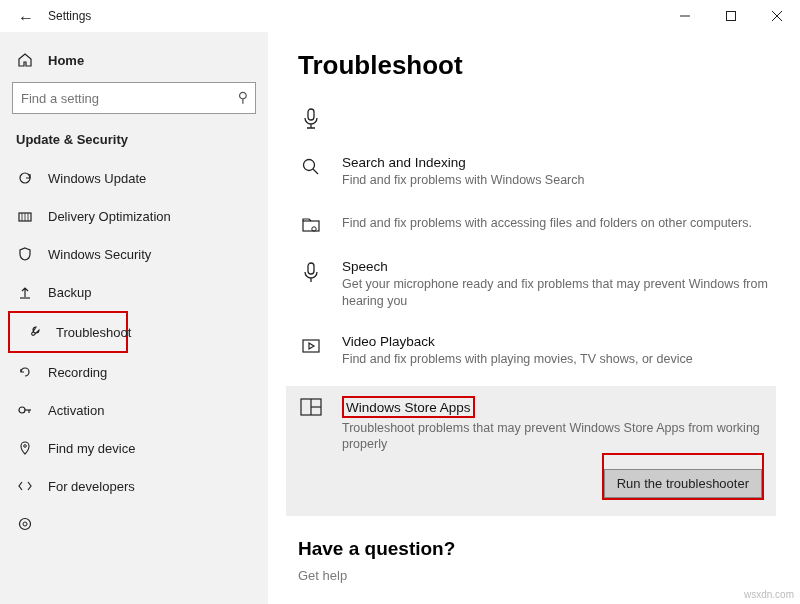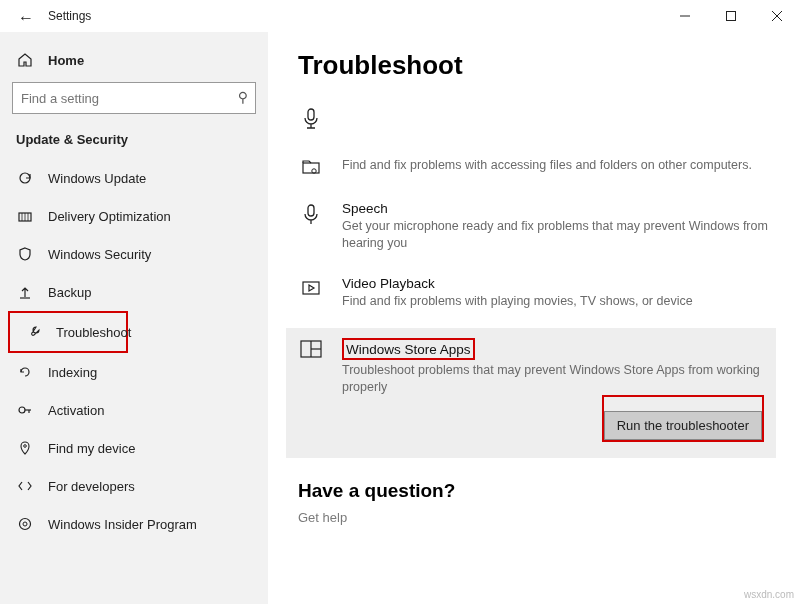--- a/index.html
+++ b/index.html
@@ -120,21 +120,21 @@
         </span>
         <span>Troubleshoot</span>
       </div>
       <div class="nav-item">
         <span class="nav-ico">
           <svg width="16" height="16" viewBox="0 0 16 16">
               <path d="M4 8 A4 4 0 1 1 8 12" fill="none" stroke="#222" stroke-width="1.2"></path>
               <path d="M4 5 L4 8 L7 8" fill="none" stroke="#222" stroke-width="1.2"></path>
             </svg>
         </span>
-        <span>Indexing</span>
+        <span>Recording</span>
       </div>
       <div class="nav-item">
         <span class="nav-ico">
           <svg width="16" height="16" viewBox="0 0 16 16">
               <circle cx="5" cy="8" r="3" fill="none" stroke="#222" stroke-width="1.2"></circle>
               <line x1="8" y1="8" x2="14" y2="8" stroke="#222" stroke-width="1.2"></line>
               <line x1="12" y1="8" x2="12" y2="11" stroke="#222" stroke-width="1.2"></line>
             </svg>
         </span>
         <span>Activation</span>
@@ -156,38 +156,49 @@
         </span>
         <span>For developers</span>
       </div>
       <div class="nav-item">
         <span class="nav-ico">
           <svg width="16" height="16" viewBox="0 0 16 16">
               <circle cx="8" cy="8" r="5.5" fill="none" stroke="#222" stroke-width="1.2"></circle>
               <circle cx="8" cy="8" r="2" fill="none" stroke="#222" stroke-width="1"></circle>
             </svg>
         </span>
-        <span>Windows Insider Program</span>
       </div>
     </div>
   </div>
 
   <div class="main">
     <div class="page-title">Troubleshoot</div>
     <div class="ts-list">
 
       <div class="ts-row">
         <span class="ts-ico">
           <svg width="20" height="24" viewBox="0 0 20 24">
               <rect x="7" y="2" width="6" height="11" rx="3" fill="none" stroke="#222" stroke-width="1.3"></rect>
               <path d="M4 11 A6 6 0 0 0 16 11 M10 17 L10 21 M6 21 L14 21" fill="none" stroke="#222" stroke-width="1.3"></path>
             </svg>
         </span>
       </div>
 
+      <div class="ts-row">
+        <span class="ts-ico">
+          <svg width="20" height="20" viewBox="0 0 20 20">
+              <circle cx="8" cy="8" r="5.5" fill="none" stroke="#222" stroke-width="1.3"></circle>
+              <line x1="12" y1="12" x2="17" y2="17" stroke="#222" stroke-width="1.3"></line>
+            </svg>
+        </span>
+        <div class="ts-txt">
+          <div class="ts-name">Search and Indexing</div>
+          <div class="ts-desc">Find and fix problems with Windows Search</div>
+        </div>
+      </div>
 
       <div class="ts-row">
         <span class="ts-ico">
           <svg width="20" height="20" viewBox="0 0 20 20">
               <rect x="2" y="6" width="16" height="10" fill="none" stroke="#222" stroke-width="1.2"></rect>
               <path d="M2 6 L2 4 L8 4 L10 6" fill="none" stroke="#222" stroke-width="1.2"></path>
               <circle cx="13" cy="14" r="2.2" fill="none" stroke="#222" stroke-width="1"></circle>
             </svg>
         </span>
         <div class="ts-txt">

